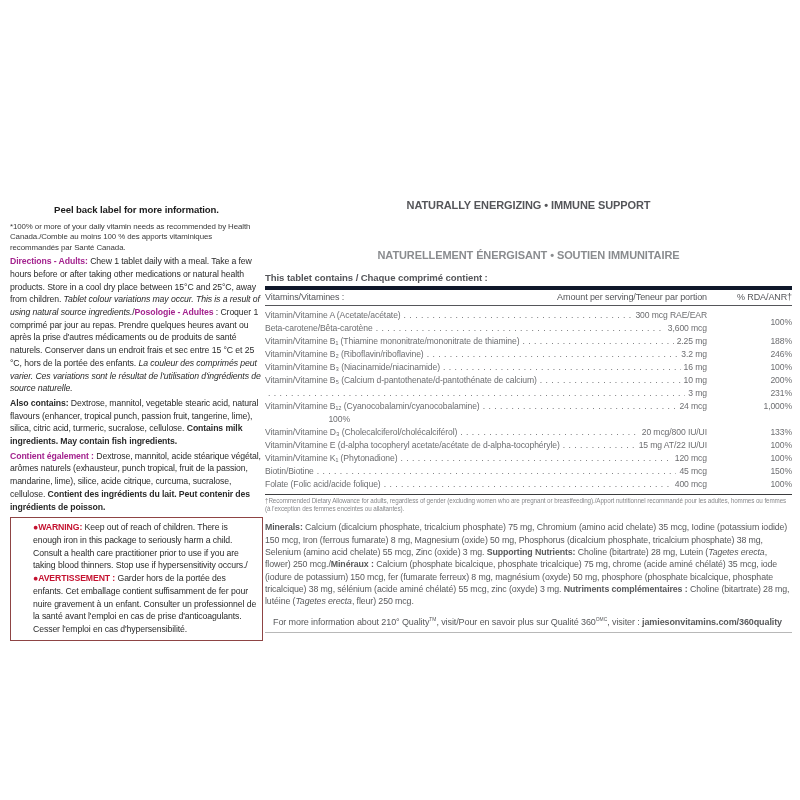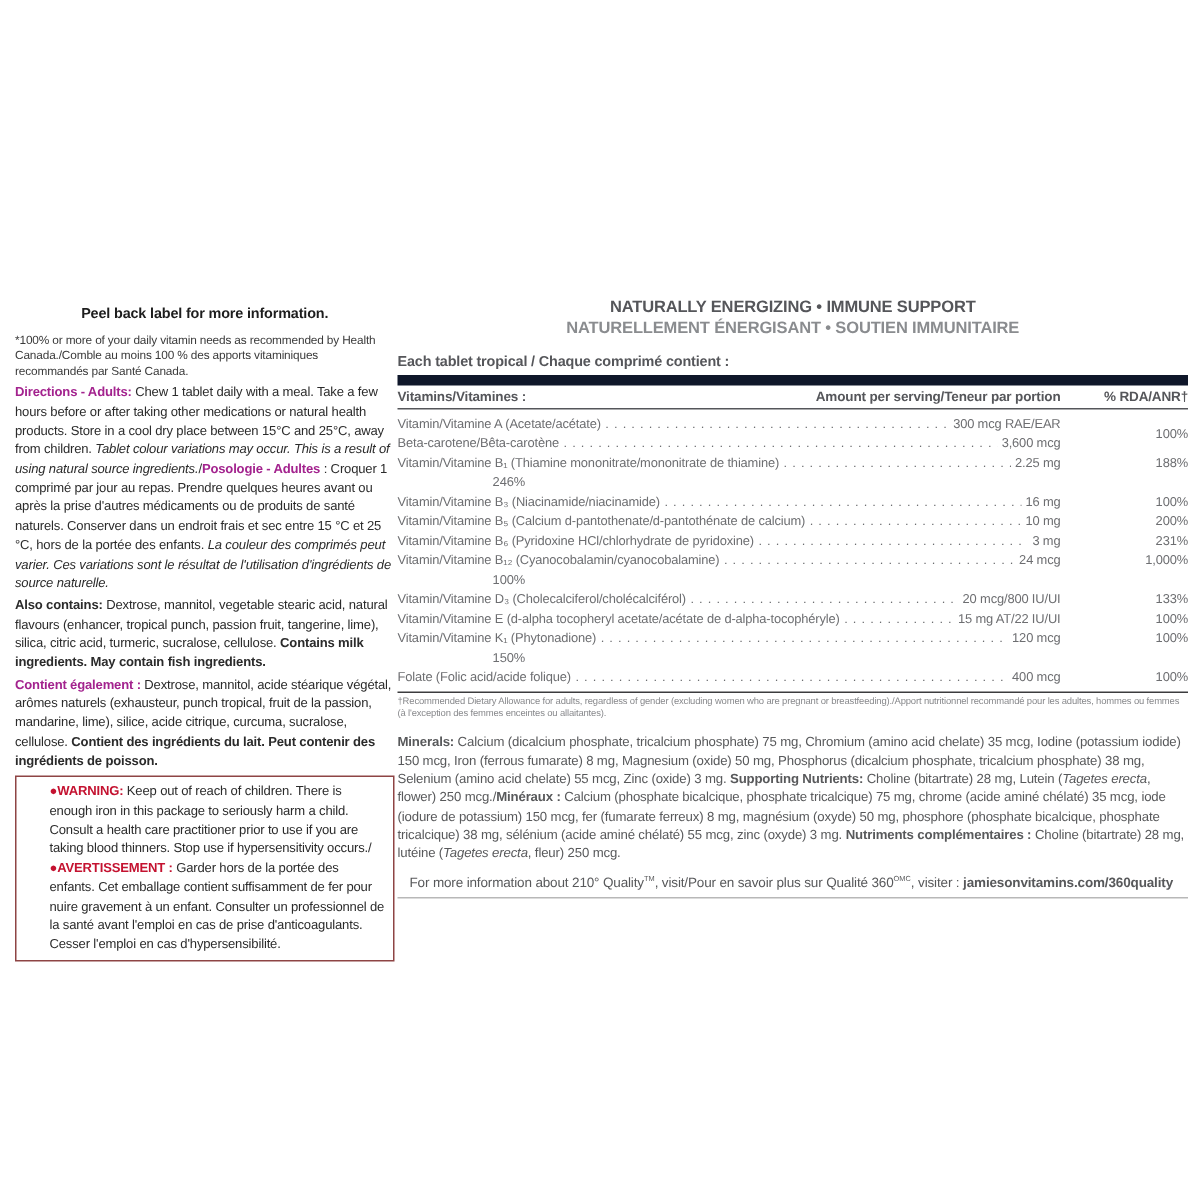--- a/index.html
+++ b/index.html
@@ -18,24 +18,24 @@
   .warn-box .para { margin-top:0; }
   
   .sg-b { font-weight:bold; }
   .sg-i { font-style:italic; }
   .sg-m { font-weight:bold; color:#a3238e; }
   .sg-r { font-weight:bold; color:#c41230; }
   .sg-p { vertical-align:super; font-size:0.55em; letter-spacing:0; }
   
   .right-col { position:absolute; left:265px; top:199px; width:527px; }
   .claim1 { text-align:center; font-weight:bold; font-size:11px; line-height:13.5px; color:#55565a; }
-  .claim2 { text-align:center; font-weight:bold; font-size:11px; line-height:13.5px; color:#8a8c8f; }
+  .claim2 { text-align:center; font-weight:bold; font-size:11px; line-height:13.5px; color:#8a8c8f;margin-top:36px; }
   .each-tablet { margin-top:10px; font-weight:bold; font-size:9.6px; color:#55565a; padding-bottom:3px; }
-  .thead { display:flex; align-items:baseline; border-top:7px solid #0f172a; border-bottom:1px solid #55565a;
-           padding:2px 0 3px 0; font-weight:bold; font-size:9px; color:#55565a; }
+  .thead { display:flex; align-items:baseline; border-top:4px solid #0f172a; border-bottom:1px solid #55565a;
+           padding:2px 0 3px 0; font-weight:normal; font-size:9px; color:#55565a; }
   .thead .c1 { white-space:nowrap; }
   .thead .c2 { flex:1; text-align:right; white-space:nowrap; }
   .thead .c3 { width:85px; text-align:right; white-space:nowrap; }
   .vrows { padding-top:3px; }
   .vrow { display:flex; font-size:8.6px; line-height:13px; height:13px; color:#6d6e71; }
   .vleft { flex:1; display:flex; min-width:0; }
   .vname { white-space:nowrap; }
   .vdots { flex:1; overflow:hidden; white-space:nowrap; margin:0 3px; }
   .vdots::after { content:". . . . . . . . . . . . . . . . . . . . . . . . . . . . . . . . . . . . . . . . . . . . . . . . . . . . . . . . . . . . . . . . . . . . . . . . . . . . . . . . . . . . . . . ."; letter-spacing:0.5px; }
   .vamt { white-space:nowrap; }
@@ -59,21 +59,21 @@
     <div class="para"><span class="sg-b">Also contains:</span><span> Dextrose, mannitol, vegetable stearic acid, natural flavours (enhancer, tropical punch, passion fruit, tangerine, lime), silica, citric acid, turmeric, sucralose, cellulose. </span><span class="sg-b">Contains milk ingredients. May contain fish ingredients.</span></div>
     <div class="para"><span class="sg-b sg-m">Contient également :</span><span> Dextrose, mannitol, acide stéarique végétal, arômes naturels (exhausteur, punch tropical, fruit de la passion, mandarine, lime), silice, acide citrique, curcuma, sucralose, cellulose. </span><span class="sg-b">Contient des ingrédients du lait. Peut contenir des ingrédients de poisson.</span></div>
     <div class="warn-box">
       <div class="para"><span class="sg-b sg-r">●WARNING:</span><span> Keep out of reach of children. There is enough iron in this package to seriously harm a child. Consult a health care practitioner prior to use if you are taking blood thinners. Stop use if hypersensitivity occurs./</span><span class="sg-b sg-r">●AVERTISSEMENT :</span><span> Garder hors de la portée des enfants. Cet emballage contient suffisamment de fer pour nuire gravement à un enfant. Consulter un professionnel de la santé avant l'emploi en cas de prise d'anticoagulants. Cesser l'emploi en cas d'hypersensibilité.</span></div>
     </div>
   </div>
 
   <div class="right-col">
     <div class="claim1">NATURALLY ENERGIZING • IMMUNE SUPPORT</div>
     <div class="claim2">NATURELLEMENT ÉNERGISANT • SOUTIEN IMMUNITAIRE</div>
-    <div class="each-tablet">Each tablet tropical / Chaque comprimé contient :</div>
+    <div class="each-tablet">This tablet contains / Chaque comprimé contient :</div>
 
     <div class="thead">
       <span class="c1">Vitamins/Vitamines :</span>
       <span class="c2">Amount per serving/Teneur par portion</span>
       <span class="c3">% RDA/ANR†</span>
     </div>
 
     <div class="vrows">
         <div class="vrow">
           <span class="vleft">
@@ -93,41 +93,45 @@
         </div>
         <div class="vrow">
           <span class="vleft">
             <span class="vname">Vitamin/Vitamine B₁ (Thiamine mononitrate/mononitrate de thiamine)</span>
             <span class="vdots"></span>
             <span class="vamt">2.25 mg</span>
           </span>
           <span class="vrda">188%</span>
         </div>
         <div class="vrow">
+          <span class="vleft">
+            <span class="vname">Vitamin/Vitamine B₂ (Riboflavin/riboflavine)</span>
+            <span class="vdots"></span>
+            <span class="vamt">3.2 mg</span>
+          </span>
           <span class="vrda">246%</span>
         </div>
         <div class="vrow">
           <span class="vleft">
             <span class="vname">Vitamin/Vitamine B₃ (Niacinamide/niacinamide)</span>
             <span class="vdots"></span>
             <span class="vamt">16 mg</span>
           </span>
           <span class="vrda">100%</span>
         </div>
         <div class="vrow">
           <span class="vleft">
             <span class="vname">Vitamin/Vitamine B₅ (Calcium d-pantothenate/d-pantothénate de calcium)</span>
             <span class="vdots"></span>
             <span class="vamt">10 mg</span>
           </span>
           <span class="vrda">200%</span>
         </div>
         <div class="vrow">
           <span class="vleft">
-            <span class="vname">Vitamin/Vitamine B₆ (Pyridoxine HCl/chlorhydrate de pyridoxine)</span>
             <span class="vdots"></span>
             <span class="vamt">3 mg</span>
           </span>
           <span class="vrda">231%</span>
         </div>
         <div class="vrow">
           <span class="vleft">
             <span class="vname">Vitamin/Vitamine B₁₂ (Cyanocobalamin/cyanocobalamine)</span>
             <span class="vdots"></span>
             <span class="vamt">24 mcg</span>
@@ -155,20 +159,25 @@
         </div>
         <div class="vrow">
           <span class="vleft">
             <span class="vname">Vitamin/Vitamine K₁ (Phytonadione)</span>
             <span class="vdots"></span>
             <span class="vamt">120 mcg</span>
           </span>
           <span class="vrda">100%</span>
         </div>
         <div class="vrow">
+          <span class="vleft">
+            <span class="vname">Biotin/Biotine</span>
+            <span class="vdots"></span>
+            <span class="vamt">45 mcg</span>
+          </span>
           <span class="vrda">150%</span>
         </div>
         <div class="vrow">
           <span class="vleft">
             <span class="vname">Folate (Folic acid/acide folique)</span>
             <span class="vdots"></span>
             <span class="vamt">400 mcg</span>
           </span>
           <span class="vrda">100%</span>
         </div>

